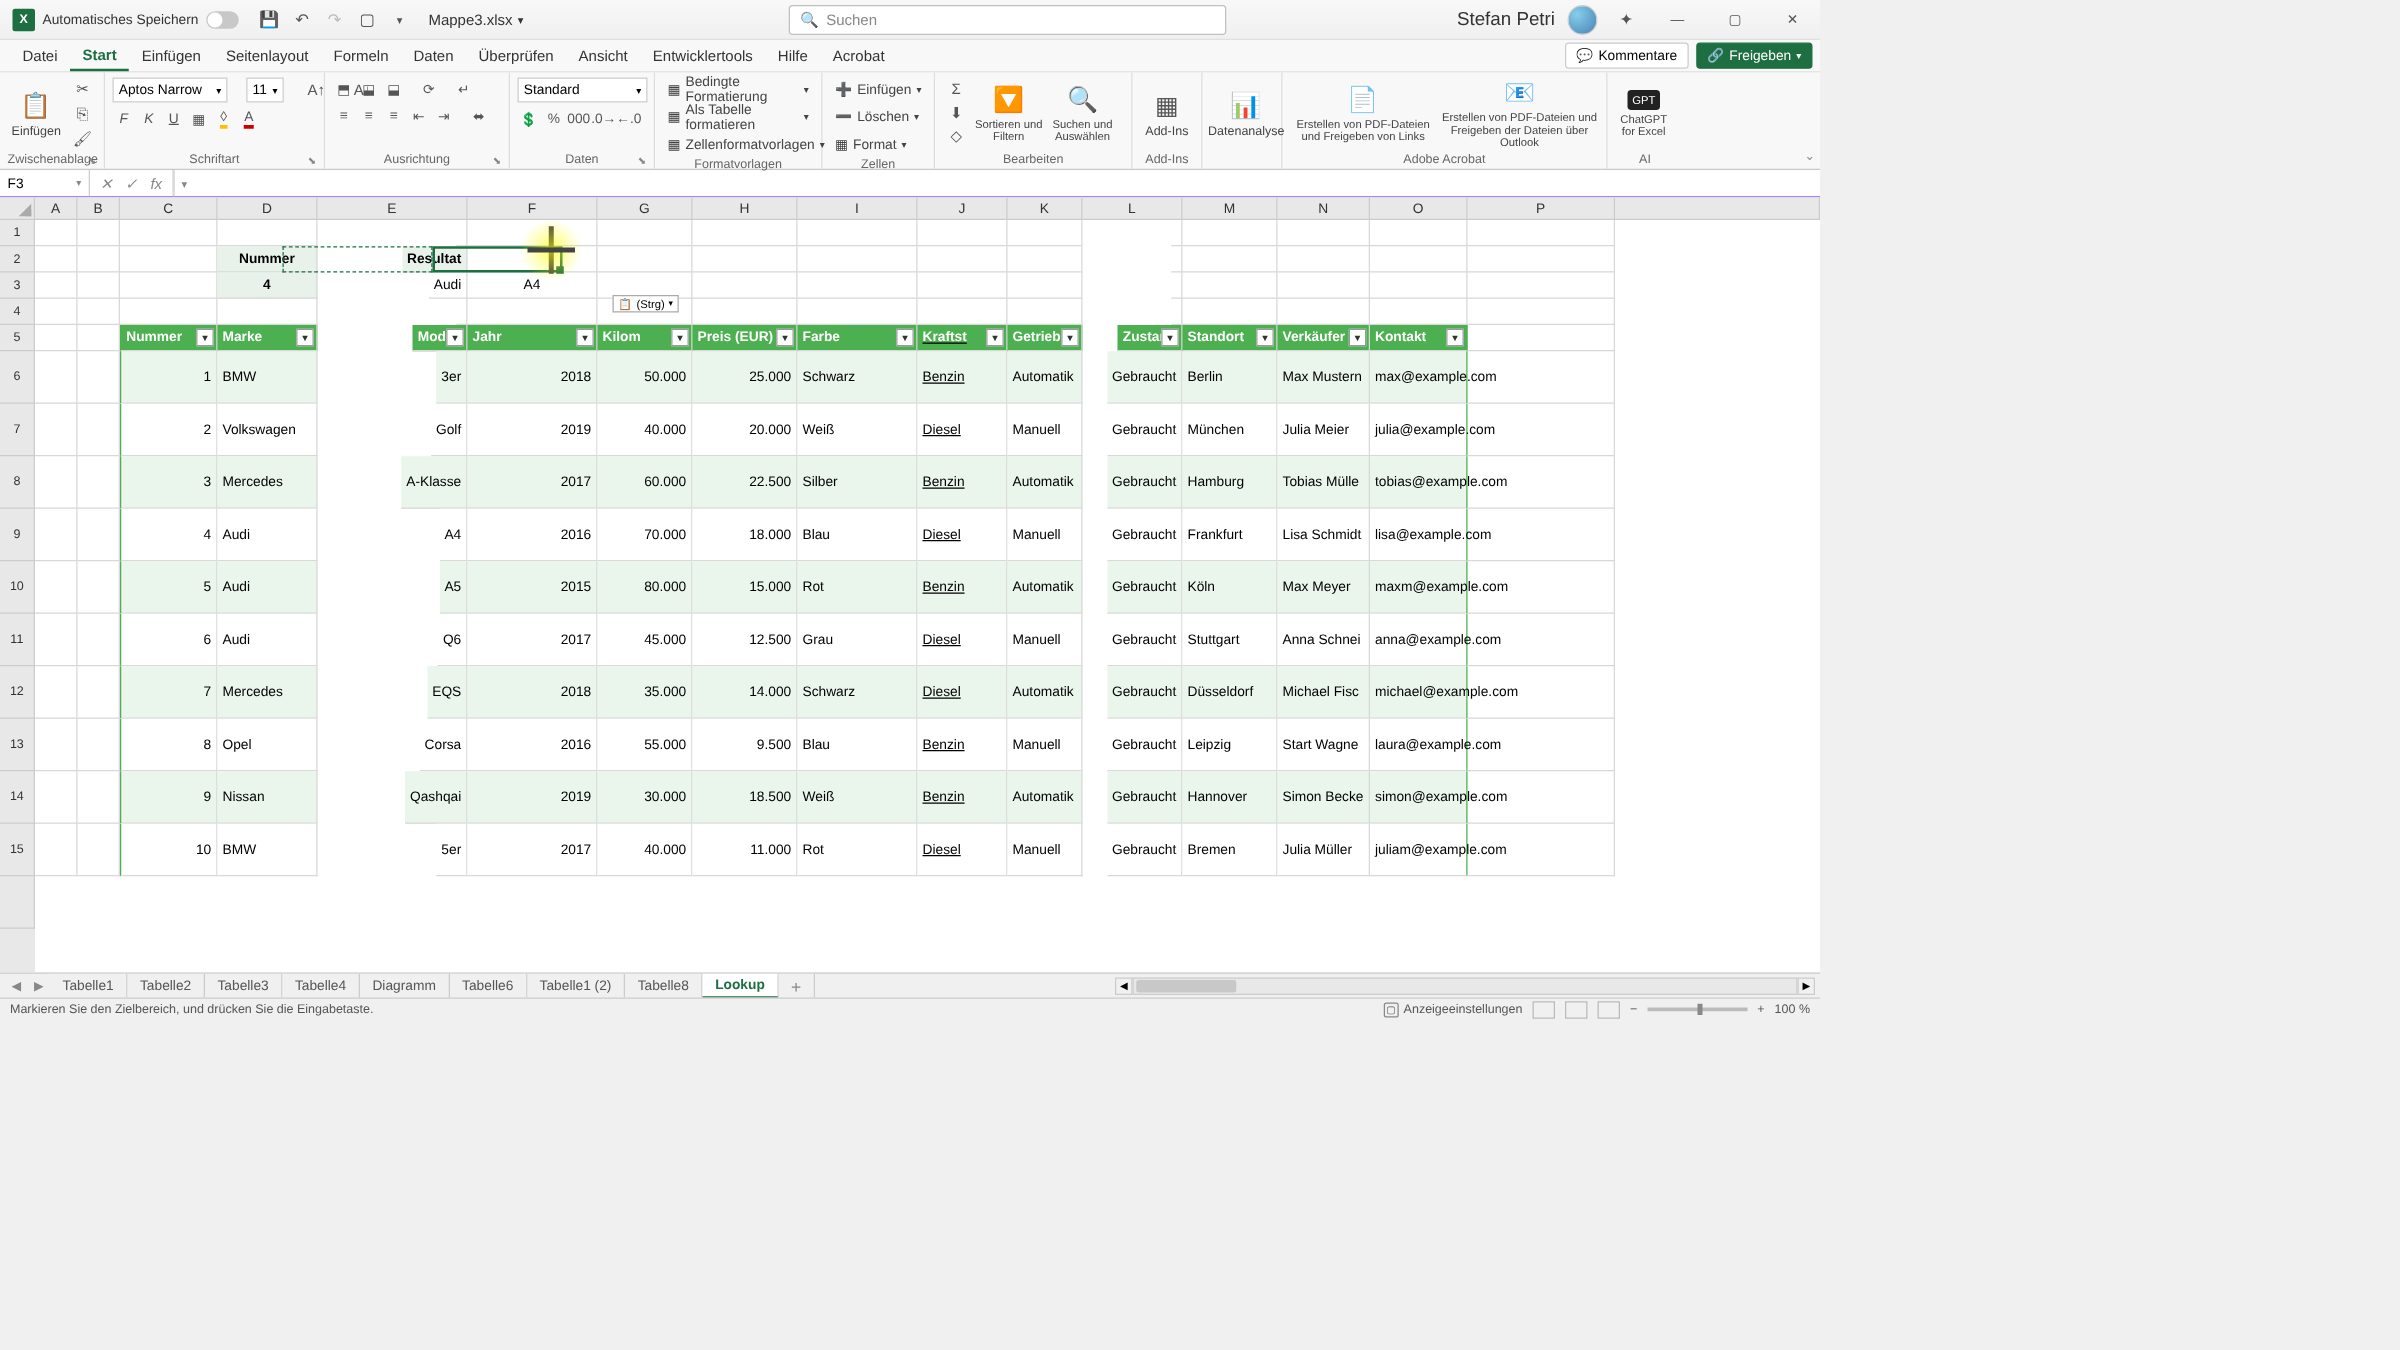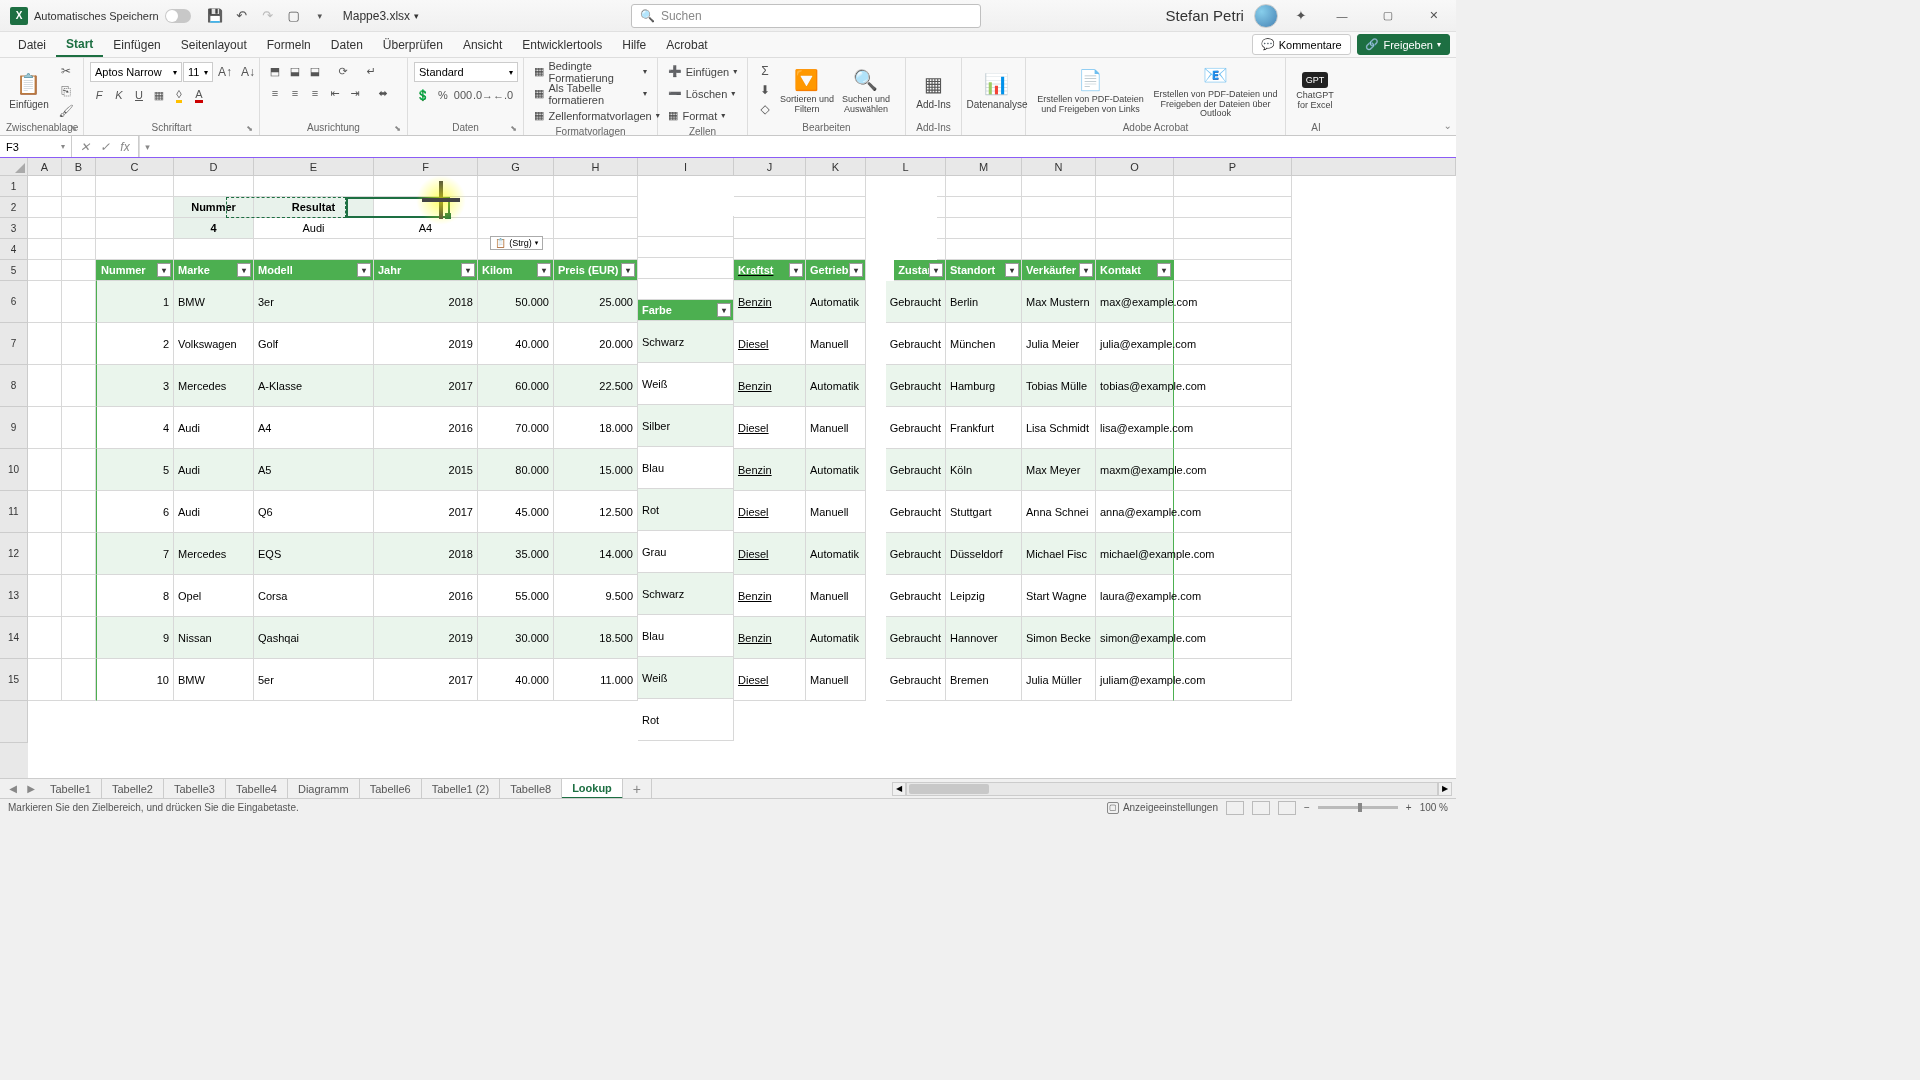--- a/index.html
+++ b/index.html
@@ -30,21 +30,21 @@
 
 .ribbon{height:78px;background:#f8f8f8;display:flex;border-bottom:1px solid #c8c8c8;position:relative}
 .rgroup{border-right:1px solid #ddd;padding:4px 6px 2px;display:flex;flex-direction:column;justify-content:space-between;position:relative}
 .glabel{font-size:10px;color:#666;text-align:center;padding-top:1px;position:relative}
 .glabel .dlg{position:absolute;right:0;bottom:0;font-size:8px;color:#888;cursor:pointer}
 .gcontent{flex:1;display:flex;align-items:flex-start;gap:3px}
 .big-btn{display:flex;flex-direction:column;align-items:center;justify-content:center;width:46px;height:58px;cursor:pointer;font-size:10px;text-align:center;gap:3px;color:#444}
 .big-btn .bicon{font-size:20px;color:#555}
 .mini-stack{display:flex;flex-direction:column;gap:2px}
 .mini{width:22px;height:18px;display:flex;align-items:center;justify-content:center;font-size:12px;color:#555;cursor:pointer}
-.row-line{display:flex;gap:1px;align-items:center}
+.row-line{display:flex;gap:15px;align-items:center}
 .sel{height:20px;border:1px solid #ccc;background:#fff;font-size:11px;padding:0 4px;display:flex;align-items:center;justify-content:space-between;cursor:pointer}
 .wide-sel{width:92px}
 .num-sel{width:30px}
 .row-tiny{display:flex;align-items:center;gap:2px;height:18px}
 .row-tiny .tb{width:18px;height:18px;display:flex;align-items:center;justify-content:center;font-size:11px;color:#555;cursor:pointer}
 .menurow{display:flex;align-items:center;font-size:11px;color:#444;height:19px;padding:0 4px;cursor:pointer;gap:4px}
 .collapse{position:absolute;right:4px;bottom:4px;font-size:10px;color:#888;cursor:pointer}
 
 
 .formula-bar{height:22px;background:#fff;border-bottom:1px solid #8b5cf6;display:flex;align-items:stretch}
@@ -473,21 +473,21 @@
         <div class="cell tall band1">Volkswagen</div>
         <div class="cell tall band0">Mercedes</div>
         <div class="cell tall band1">Audi</div>
         <div class="cell tall band0">Audi</div>
         <div class="cell tall band1">Audi</div>
         <div class="cell tall band0">Mercedes</div>
         <div class="cell tall band1">Opel</div>
         <div class="cell tall band0">Nissan</div>
         <div class="cell tall band1">BMW</div>
       </div>
-      <div class="col" style="width: 120px;">
+      <div class="col" style="width: 120px; align-items: flex-end;">
         <div class="cell"></div>
         <div class="cell hdr-cell" style="justify-content: center; font-weight: bold;">Resultat</div>
         <div class="cell" style="justify-content: center;">Audi</div>
         <div class="cell"></div>
         <div class="cell green-hdr">Modell<div class="drop">▾</div></div>
         <div class="cell tall band0">3er</div>
         <div class="cell tall band1">Golf</div>
         <div class="cell tall band0">A-Klasse</div>
         <div class="cell tall band1">A4</div>
         <div class="cell tall band0">A5</div>
@@ -541,21 +541,21 @@
         <div class="cell tall band1 num">20.000</div>
         <div class="cell tall band0 num">22.500</div>
         <div class="cell tall band1 num">18.000</div>
         <div class="cell tall band0 num">15.000</div>
         <div class="cell tall band1 num">12.500</div>
         <div class="cell tall band0 num">14.000</div>
         <div class="cell tall band1 num">9.500</div>
         <div class="cell tall band0 num">18.500</div>
         <div class="cell tall band1 num">11.000</div>
       </div>
-      <div class="col" style="width: 96px; margin-top: 40px;">
+      <div class="col" style="width: 96px;">
         <div class="cell"></div>
         <div class="cell"></div>
         <div class="cell"></div>
         <div class="cell"></div>
         <div class="cell green-hdr">Farbe<div class="drop">▾</div></div>
         <div class="cell tall band0">Schwarz</div>
         <div class="cell tall band1">Weiß</div>
         <div class="cell tall band0">Silber</div>
         <div class="cell tall band1">Blau</div>
         <div class="cell tall band0">Rot</div>

